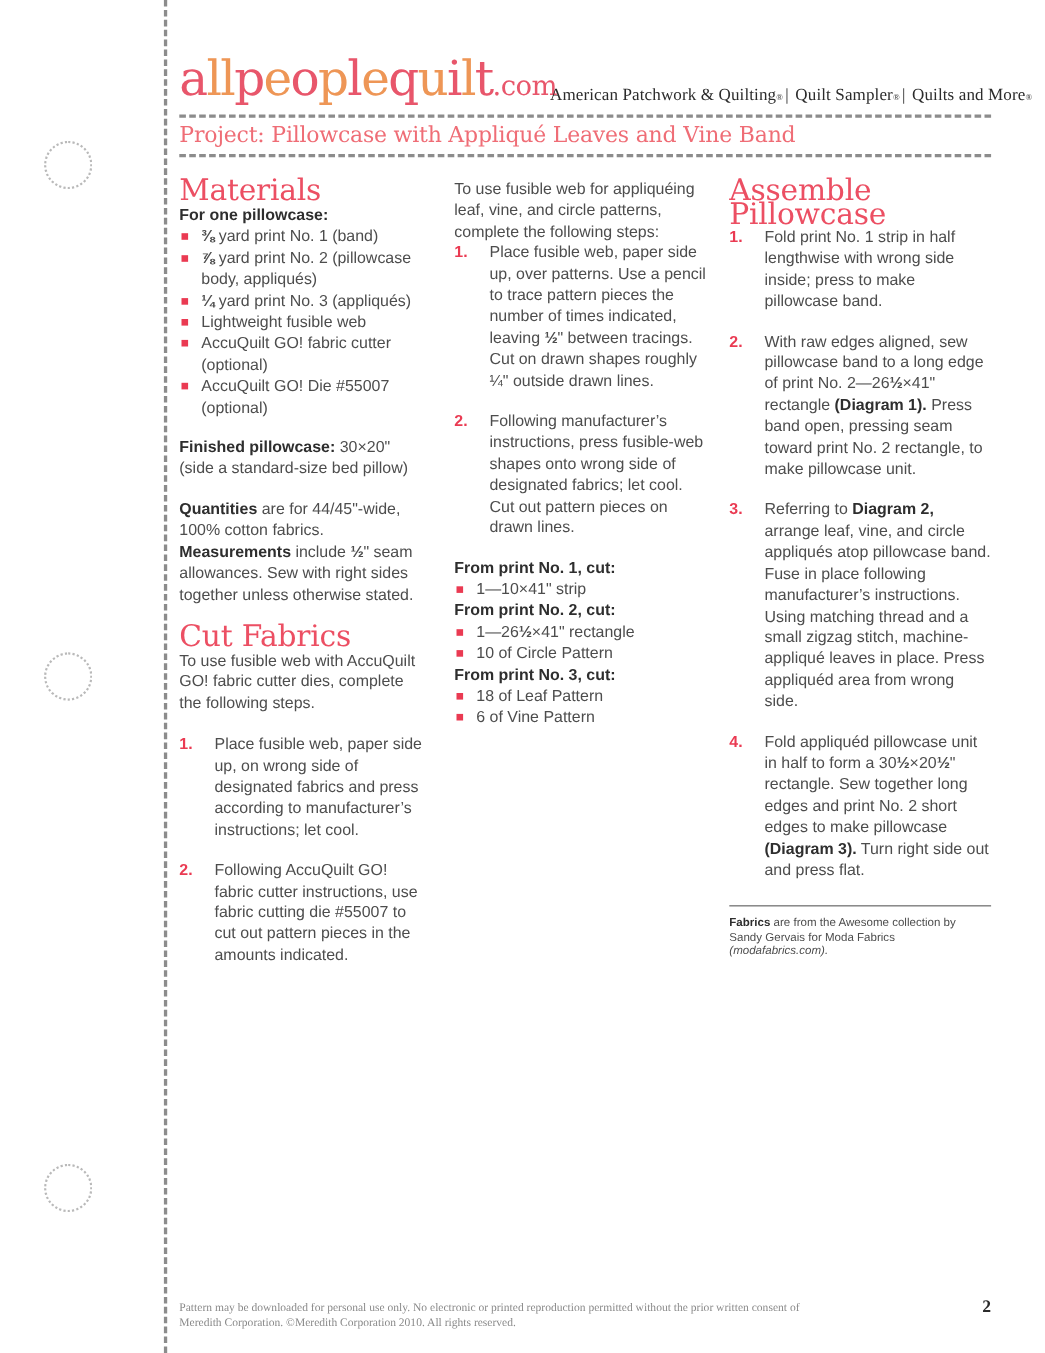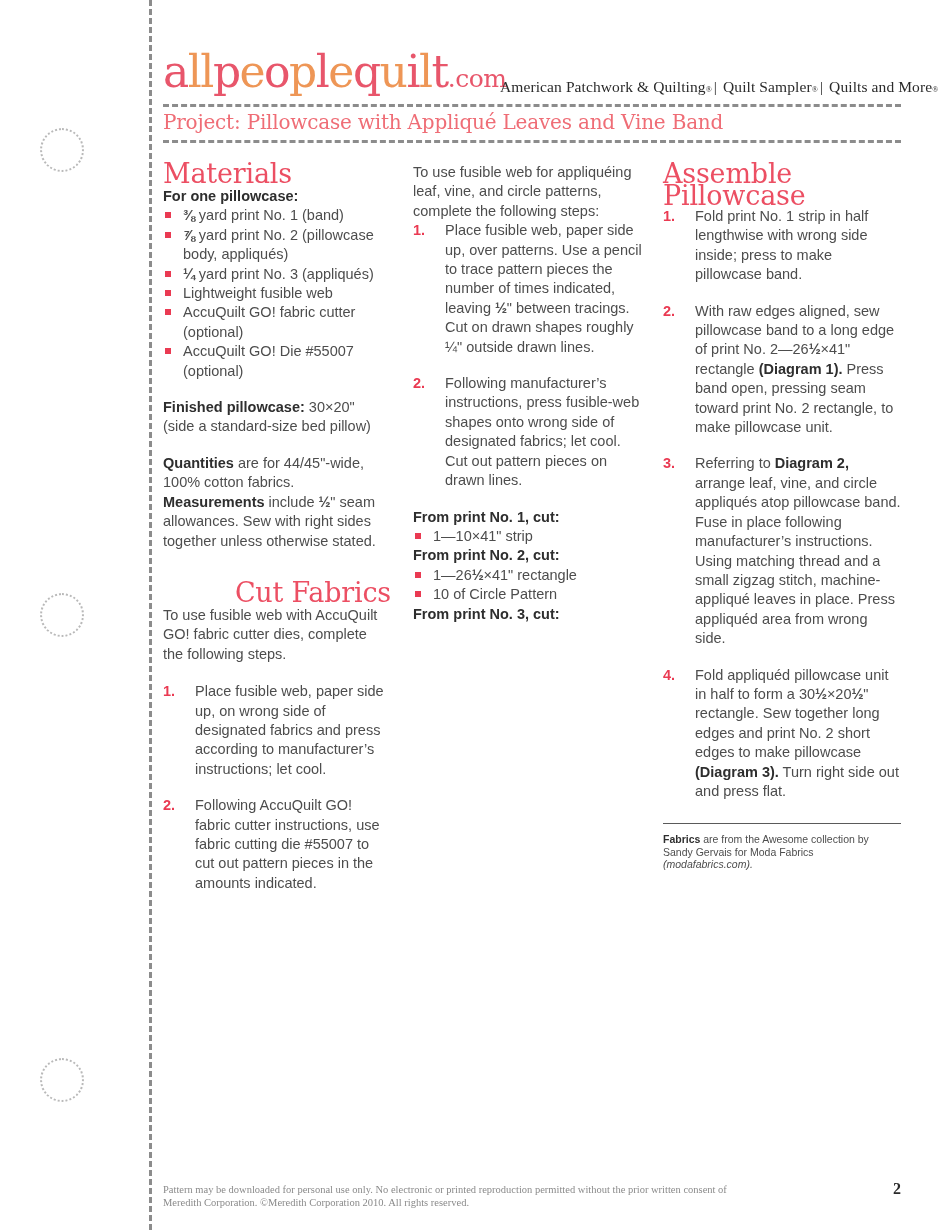--- a/index.html
+++ b/index.html
@@ -260,21 +260,21 @@
       <li><span class="frac">¼</span> yard print No. 3 (appliqués)</li>
       <li>Lightweight fusible web</li>
       <li>AccuQuilt GO! fabric cutter (optional)</li>
       <li>AccuQuilt GO! Die #55007 (optional)</li>
     </ul>
 
     <p class="para gap"><span class="b">Finished pillowcase:</span><span> 30×20"</span><br><span>(side a standard-size bed pillow)</span></p>
 
     <p class="para gap"><span class="b">Quantities</span><span> are for 44/45"-wide, 100% cotton fabrics.</span><br><span class="b">Measurements</span><span> include </span><span class="frac">½</span><span>" seam allowances. Sew with right sides together unless otherwise stated.</span></p>
 
-    <h2 class="sec-head" style="margin-top:31px;text-align:right;">Cut Fabrics</h2>
+    <h2 class="sec-head" style="margin-top:17px;">Cut Fabrics</h2>
     <p class="para">To use fusible web with AccuQuilt GO! fabric cutter dies, complete the following steps.</p>
     <ol class="num" style="margin-top:18px;">
       <li>Place fusible web, paper side up, on wrong side of designated fabrics and press according to manufacturer’s instructions; let cool.</li>
       <li>Following AccuQuilt GO! fabric cutter instructions, use fabric cutting die #55007 to cut out pattern pieces in the amounts indicated.</li>
     </ol>
   </div>
 
   <div class="col" id="col-2">
     <p class="para">To use fusible web for appliquéing leaf, vine, and circle patterns, complete the following steps:</p>
     <ol class="num">
@@ -285,20 +285,24 @@
     <p class="cut-head" style="margin-top:17px;">From print No. 1, cut:</p>
     <ul class="sq">
       <li>1—10×41" strip</li>
     </ul>
     <p class="cut-head">From print No. 2, cut:</p>
     <ul class="sq">
       <li>1—26<span class="frac">½</span>×41" rectangle</li>
       <li>10 of Circle Pattern</li>
     </ul>
     <p class="cut-head">From print No. 3, cut:</p>
+    <ul class="sq">
+      <li>18 of Leaf Pattern</li>
+      <li>6 of Vine Pattern</li>
+    </ul>
   </div>
 
   <div class="col" id="col-3">
     <h2 class="sec-head tight">Assemble Pillowcase</h2>
     <ol class="num">
       <li>Fold print No. 1 strip in half lengthwise with wrong side inside; press to make pillowcase band.</li>
       <li><span>With raw edges aligned, sew pillowcase band to a long edge of print No. 2—26</span><span class="frac">½</span><span>×41" rectangle </span><span class="b">(Diagram 1).</span><span> Press band open, pressing seam toward print No. 2 rectangle, to make pillowcase unit.</span></li>
       <li><span>Referring to </span><span class="b">Diagram 2,</span><span> arrange leaf, vine, and circle appliqués atop pillowcase band. Fuse in place following manufacturer’s instructions. Using matching thread and a small zigzag stitch, machine-appliqué leaves in place. Press appliquéd area from wrong side.</span></li>
       <li><span>Fold appliquéd pillowcase unit in half to form a 30</span><span class="frac">½</span><span>×20</span><span class="frac">½</span><span>" rectangle. Sew together long edges and print No. 2 short edges to make pillowcase </span><span class="b">(Diagram 3).</span><span> Turn right side out and press flat.</span></li>
     </ol>

